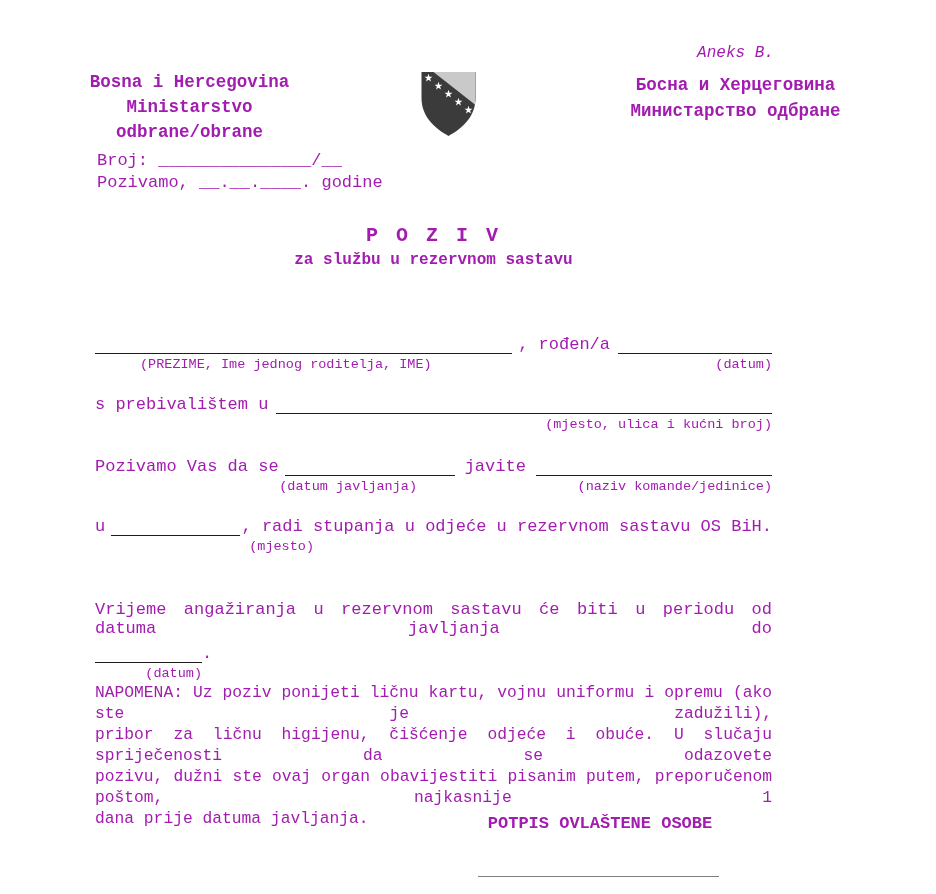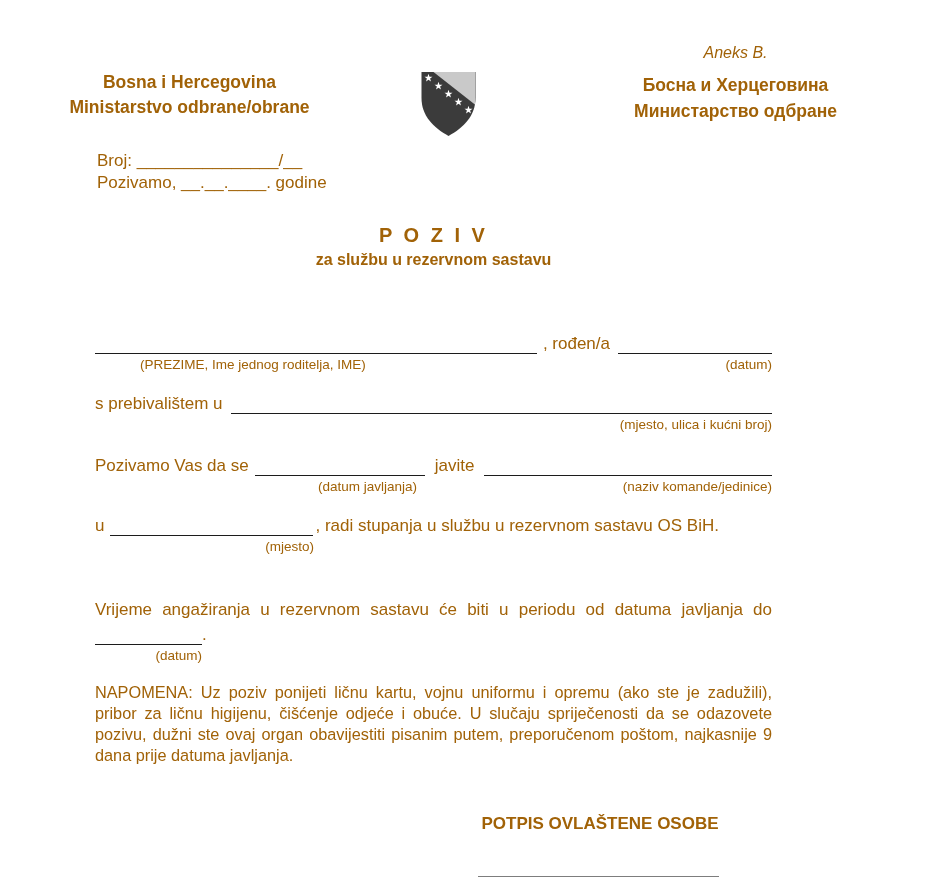--- a/index.html
+++ b/index.html
@@ -1,18 +1,18 @@
 <!DOCTYPE html>
 <html><head>
 <meta charset="utf-8">
 <style>
   html,body{margin:0;padding:0;}
   .page{
     position:relative; width:936px; height:894px; background:#ffffff;
-    font-family:Liberation Sans, sans-serif; color:#a16207;
+    font-family:Liberation Mono, monospace; color:#a21caf;
     overflow:hidden;
   }
   .annex{position:absolute; top:44px; left:618px; width:235px; text-align:center;
          font-style:italic; font-size:16px;}
   .hdr-left{position:absolute; top:70px; left:62px; width:255px; text-align:center;
             font-weight:bold; font-size:17.5px; line-height:25px;}
   .hdr-right{position:absolute; top:72px; left:618px; width:235px; text-align:center;
              font-weight:bold; font-size:17.5px; line-height:26px;}
   .emblem{position:absolute; top:70px; left:419px; width:59px; height:68px;}
   .ref{position:absolute; top:150px; left:97px; font-size:17px; line-height:22px;}
@@ -122,21 +122,21 @@
       <span class="lbl-center" style="width:170px">(datum javljanja)</span>
       <span style="width:60px"></span>
       <span class="grow lbl-center">(naziv komande/jedinice)</span>
     </div>
   </div>
 
   <div class="row" style="top:516px">
     <div class="fields">
       <span class="nowrap pr6">u</span>
       <div class="blank" style="width:203px"></div>
-      <span class="nowrap pl2">, radi stupanja u službu u rezervnom sastavu OS BiH.</span>
+      <span class="nowrap pl2">, radi stupanja u odjeće u rezervnom sastavu OS BiH.</span>
     </div>
     <div class="labels">
       <span style="width:16px"></span>
       <span class="lbl-center" style="width:203px">(mjesto)</span>
     </div>
   </div>
 
   <div class="row" style="top:600px">
     <div class="just">Vrijeme angažiranja u rezervnom sastavu će biti u periodu od datuma javljanja do</div>
     <div class="fields" style="margin-top:5px">
@@ -144,20 +144,20 @@
       <span>.</span>
     </div>
     <div class="labels">
       <span class="lbl-center" style="width:107px">(datum)</span>
     </div>
   </div>
 
   <div class="note">
     <div class="just">NAPOMENA: Uz poziv ponijeti ličnu kartu, vojnu uniformu i opremu (ako ste je zadužili),</div>
     <div class="just">pribor za ličnu higijenu, čišćenje odjeće i obuće. U slučaju spriječenosti da se odazovete</div>
-    <div class="just">pozivu, dužni ste ovaj organ obavijestiti pisanim putem, preporučenom poštom, najkasnije 9</div>
+    <div class="just">pozivu, dužni ste ovaj organ obavijestiti pisanim putem, preporučenom poštom, najkasnije 1</div>
     <div class="last">dana prije datuma javljanja.</div>
   </div>
 
   <div class="potpis">POTPIS OVLAŠTENE OSOBE</div>
   <div class="sig-line"></div>
 
 </div>
 
 </body></html>

